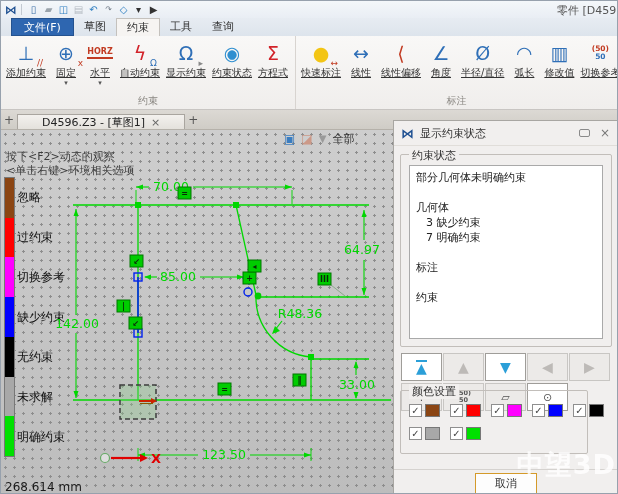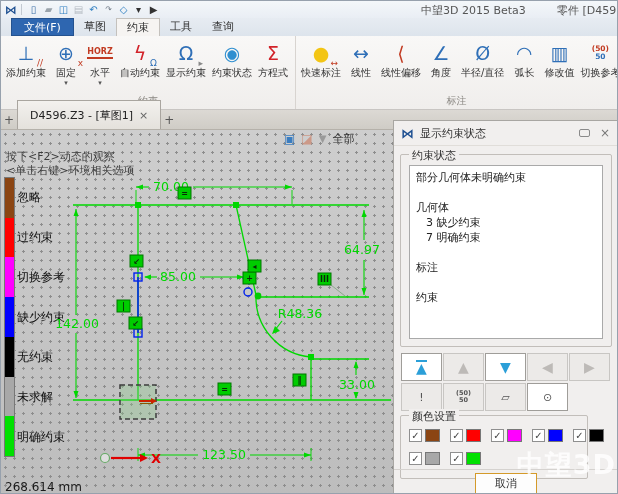--- a/index.html
+++ b/index.html
@@ -34,33 +34,33 @@
             background:linear-gradient(#f9f8f7,#f0eeec); border-bottom:1px solid #c8c5c2; display:flex; }
   .rgroup { display:flex; flex-direction:column; height:100%; }
   .rgroup1 { width:295px; border-right:1px solid #d8d4d0; }
   .rgroup2 { flex:1; overflow:hidden; }
   .rbtns { display:flex; flex:1; padding:2px 1px 0 2px; }
   .rbtn { display:flex; flex-direction:column; align-items:center; padding:1px 2px; margin:0 1px;
           white-space:nowrap; border-radius:2px; }
   .ric { position:relative; width:28px; height:28px; display:flex; align-items:center; justify-content:center;
          font-size:19px; line-height:28px; }
   .ric .g2 { position:absolute; right:-3px; bottom:-1px; font-size:9px; color:#c23b22; line-height:9px; }
-  .rlab { font-size:10px; color:#333; line-height:12px; }
+  .rlab { font-size:10px; color:#333; line-height:12px;text-decoration:underline; }
   .rdrop { font-size:7px; color:#555; line-height:8px; height:8px; }
   .texticon { font-size:8px; font-weight:bold; letter-spacing:0; border-bottom:2px solid #c23b22; line-height:10px; }
   .stackicon { display:flex; flex-direction:column; align-items:center; font-size:7.5px; font-weight:bold; line-height:8px; }
   .stackicon .s1 { color:#c23b22; } .stackicon .s2 { color:#2f6fb7; }
   .rgroup-label { height:15px; text-align:center; font-size:10px; color:#8a8782; line-height:14px; }
 
   
   .doctabs { position:absolute; left:0; top:109px; width:100%; height:20px;
              background:linear-gradient(#dcd9d4,#cfccc6); border-bottom:1px solid #b5b1aa;
              display:flex; align-items:flex-end; }
   .dplus { width:16px; text-align:center; color:#555; font-size:12px; line-height:18px; }
-  .dtab { display:flex; align-items:center; gap:6px; height:29px; padding:0 12px;
+  .dtab { display:flex; align-items:center; gap:6px; height:15px; padding:0 24px;
           background:linear-gradient(#f3f1ee,#e4e1dc); border:1px solid #a9a59f; border-bottom:none;
           font-size:11px; color:#222;margin-top:8px; }
   .dtab .close { color:#666; font-size:11px; }
 
   
   .canvas { position:absolute; left:0; top:129px; width:392px; height:365px;
             background-image:radial-gradient(circle,#8d8d8d 1px,rgba(0,0,0,0) 1.2px),
                              linear-gradient(180deg,#cecece,#bdbdbd);
             background-size:9px 9px,100% 100%; overflow:hidden; }
   .hint { position:absolute; left:5px; font-size:11px; color:#3c3c3c; white-space:nowrap; }
@@ -101,21 +101,21 @@
   .sline.gap { margin-top:15px; }
 
   .navrow { position:absolute; left:7px; display:flex; gap:1px; }
   .nbtn { width:41px; height:28px; display:flex; align-items:center; justify-content:center;
           background:#fff; border:1px solid #9f9d99; font-size:14px; color:#2b9fd8; }
   .nbtn.dis { background:#eceae8; border-color:#c8c6c3; color:#bdbab7; }
   .nbtn .bar { border-top:2px solid currentColor; line-height:13px; }
   .nbtn.small { font-size:11px; color:#555; }
   .nbtn .stk { display:flex; flex-direction:column; font-size:6.5px; line-height:7px; font-weight:bold; align-items:center; }
 
-  .gb2 { left:6px; top:294px; width:188px; height:64px; }
+  .gb2 { left:6px; top:269px; width:188px; height:64px; }
   .crow { position:absolute; left:8px; display:flex; gap:10px; }
   .citem { display:flex; align-items:center; gap:3px; }
   .cbox { width:13px; height:13px; background:#fff; border:1px solid #8f8f8f; font-size:10px;
           line-height:12px; text-align:center; color:#444; }
   .csw { width:15px; height:13px; border:1px solid #777; }
 
   .p-footer { position:absolute; left:0; top:348px; width:100%; height:27px; border-top:1px solid #d5d2cf;
               display:flex; justify-content:center; }
   .cancel { margin-top:3px; width:62px; height:21px; background:#fdfdfd; border:1px solid #d49a2a;
             font-size:11px; color:#333; text-align:center; line-height:19px; }
@@ -132,21 +132,20 @@
     <span class="qat-sep"></span>
     <span class="qbtn">▯</span>
     <span class="qbtn">▰</span>
     <span class="qbtn">◫</span>
     <span class="qbtn">▤</span>
     <span class="qbtn">↶</span>
     <span class="qbtn">↷</span>
     <span class="qbtn">◇</span>
     <span class="qbtn">▾</span>
     <span class="qbtn">▶</span>
-    <span class="title-app">中望3D 2015 Beta3</span>
     <span class="title-doc">零件 [D4596], 草图 -</span>
   </div>
 
   <div class="rtabs">
     <span class="rtab file">文件(F)</span>
     <span class="rtab">草图</span>
     <span class="rtab active">约束</span>
     <span class="rtab">工具</span>
     <span class="rtab">查询</span>
   </div>

